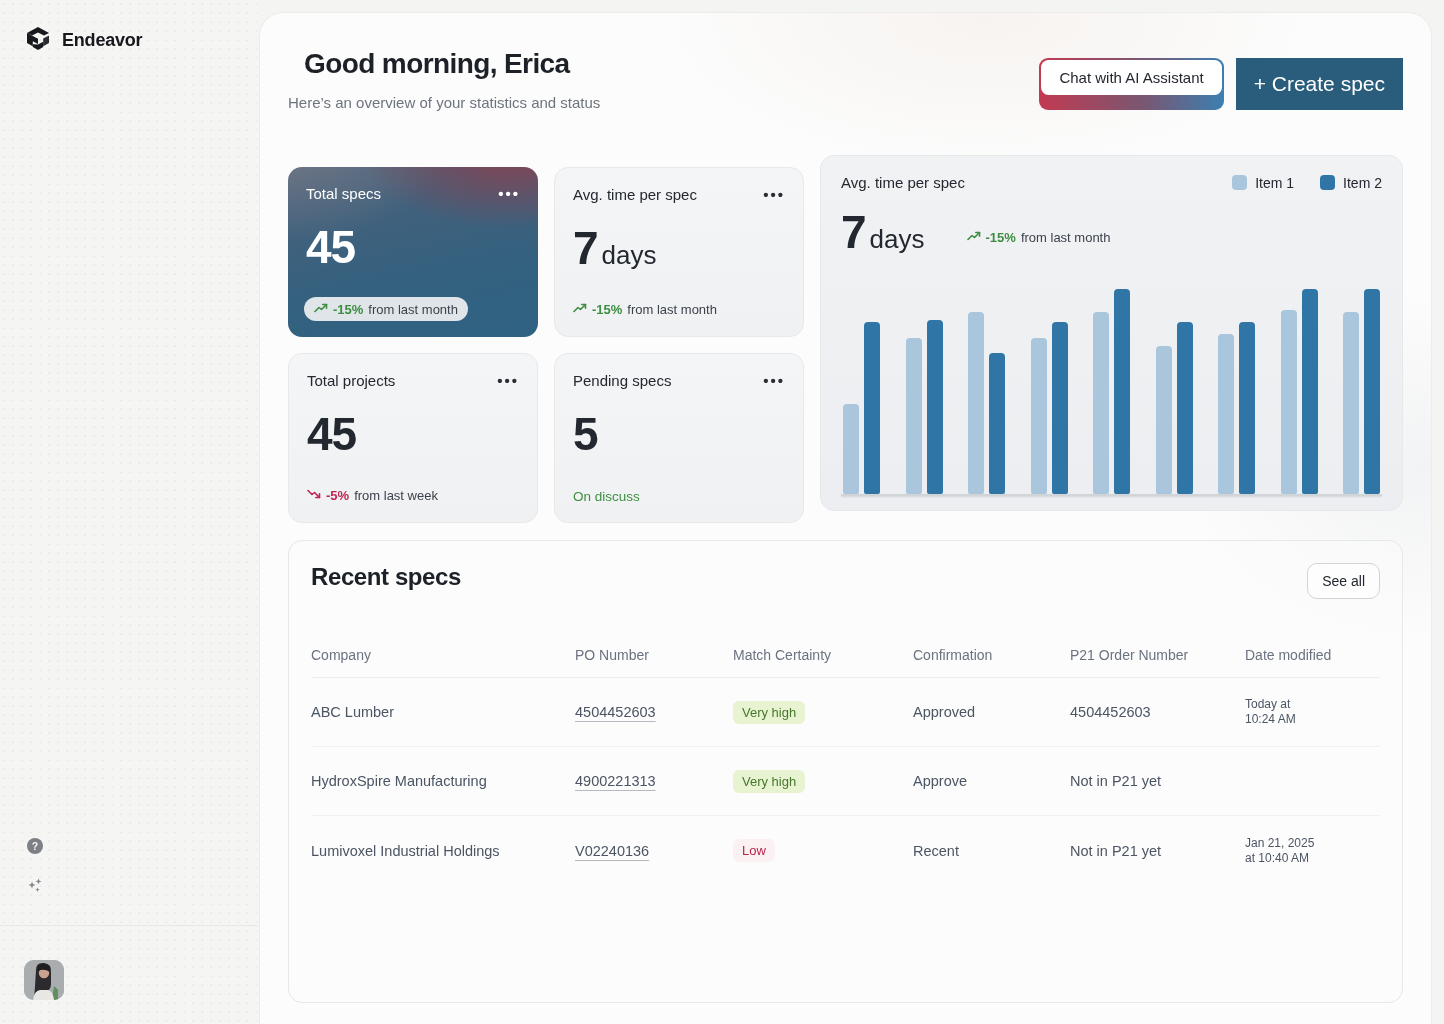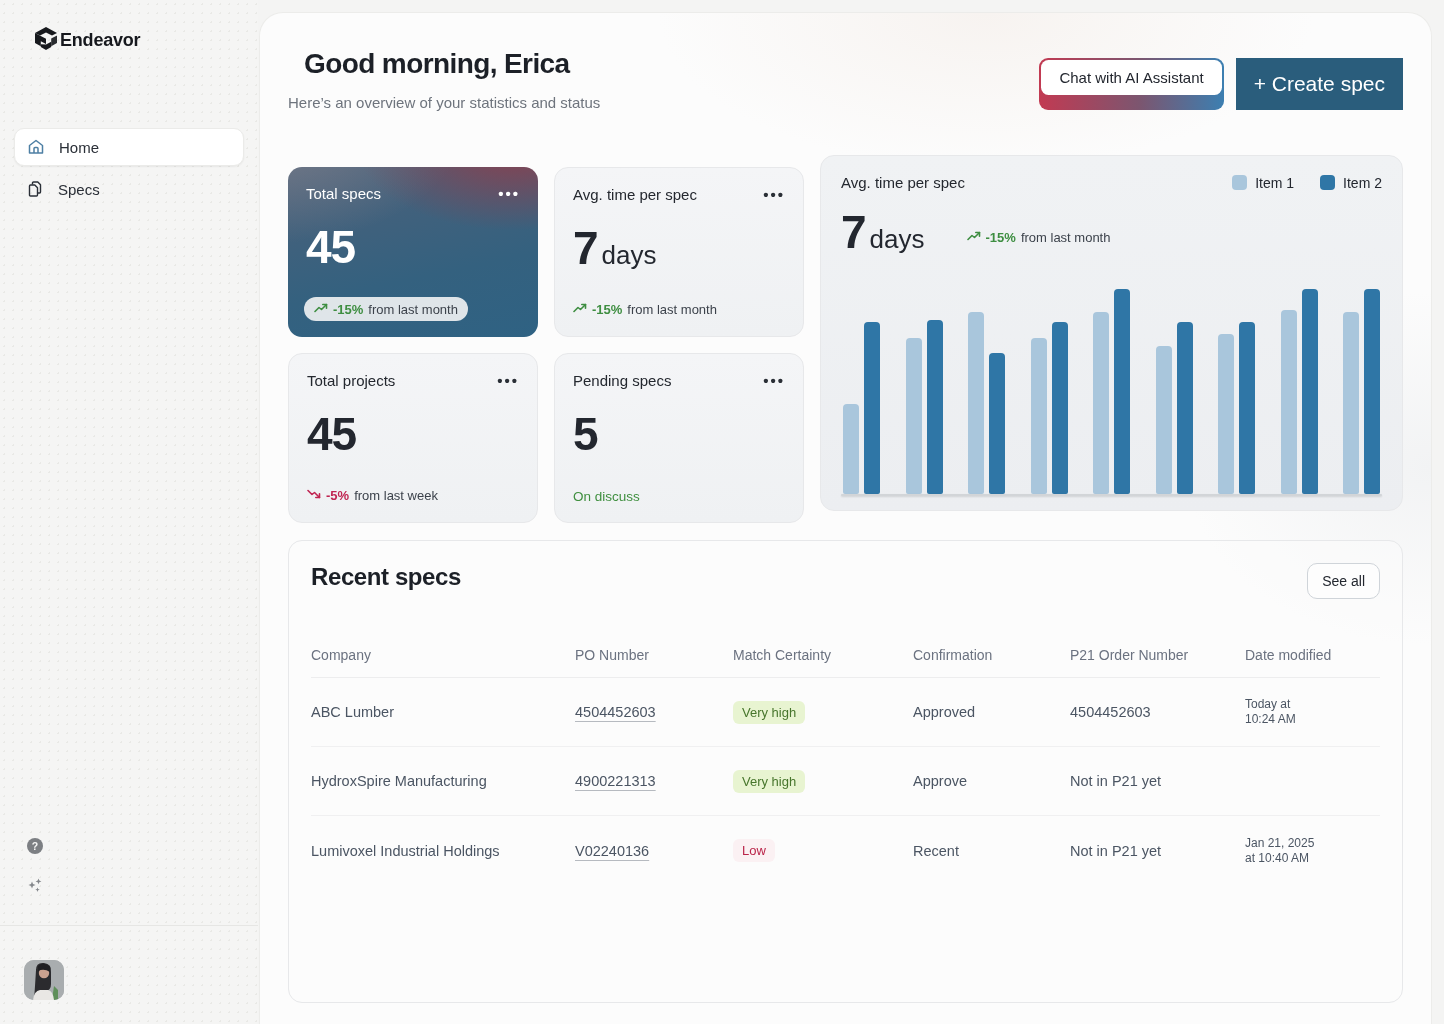--- a/index.html
+++ b/index.html
@@ -12,21 +12,21 @@
   }
 
   
   .sidebar {
     position:absolute; left:0; top:0; width:258px; height:1024px;
     background-color:#f5f5f4;
     background-image:radial-gradient(#e9e9e6 1px, transparent 1px);
     background-size:9px 9px;
     display:flex; flex-direction:column;
   }
-  .brand { display:flex; align-items:center; gap:0; padding:26px 24px 10px 32px; }
+  .brand { display:flex; align-items:center; gap:10px; padding:26px 24px 10px 24px; }
   .brand-logo { width:28px; height:28px; flex:0 0 auto; }
   .brand-name { font-size:18px; font-weight:700; letter-spacing:-0.2px; color:#16181d; }
 
   .nav { margin-top:64px; padding:0 14px; display:flex; flex-direction:column; gap:4px; }
   .nav-item {
     display:flex; align-items:center; gap:14px;
     height:38px; padding:0 12px; border-radius:10px;
     font-size:15px; color:#2a2f37; cursor:pointer;
   }
   .nav-item.active {
@@ -176,40 +176,20 @@
       <svg viewBox="0 0 28 28" width="28" height="28">
         <path d="M14 1 L25 7 L20 9.6 L14 6.4 L8 9.6 L3 7 Z" fill="#17191d"></path>
         <path d="M3 7 L14 12.8 L14 18 L8.8 15.2 L8.8 20.2 L3 17 Z" fill="#17191d"></path>
         <path d="M25 7 L25 17 L19.2 20.2 L19.2 12.4 L25 9.4 Z" fill="#17191d" opacity="0.92"></path>
         <path d="M14 18.6 L19.2 15.8 L19.2 21 L14 24 L8.8 21 L8.8 18.2 Z" fill="#17191d"></path>
       </svg>
     </span>
     <span class="brand-name">Endeavor</span>
   </div>
 
-  <nav class="nav">
-    <div class="nav-item active">
-      <span class="nav-icon">
-        <svg viewBox="0 0 18 18" width="18" height="18" fill="none" stroke="#4d7fa4" stroke-width="1.5" stroke-linejoin="round">
-          <path d="M2.5 7.5 L9 2.5 L15.5 7.5 L15.5 15 L2.5 15 Z"></path>
-          <path d="M7 15 L7 10.5 Q7 9.5 8 9.5 L10 9.5 Q11 9.5 11 10.5 L11 15"></path>
-        </svg>
-      </span>
-      <span>Home</span>
-    </div>
-    <div class="nav-item">
-      <span class="nav-icon">
-        <svg viewBox="0 0 18 18" width="18" height="18" fill="none" stroke="#2a2f37" stroke-width="1.4" stroke-linejoin="round">
-          <path d="M6.5 4.5 L6.5 3 Q6.5 2 7.5 2 L11.8 2 L14.5 4.7 L14.5 12 Q14.5 13 13.5 13 L12 13"></path>
-          <path d="M3.5 6 Q3.5 5 4.5 5 L8.8 5 L11.5 7.7 L11.5 15 Q11.5 16 10.5 16 L4.5 16 Q3.5 16 3.5 15 Z"></path>
-        </svg>
-      </span>
-      <span>Specs</span>
-    </div>
-  </nav>
 
   <div class="sidebar-spacer"></div>
 
   <div class="sidebar-tools">
     <span class="tool-icon">
       <svg viewBox="0 0 18 18" width="18" height="18">
         <circle cx="9" cy="9" r="8" fill="#7c7f83"></circle>
         <text x="9" y="12.6" text-anchor="middle" font-size="10.5" font-weight="700" fill="#f5f5f4" font-family="Liberation Sans, sans-serif">?</text>
       </svg>
     </span>

